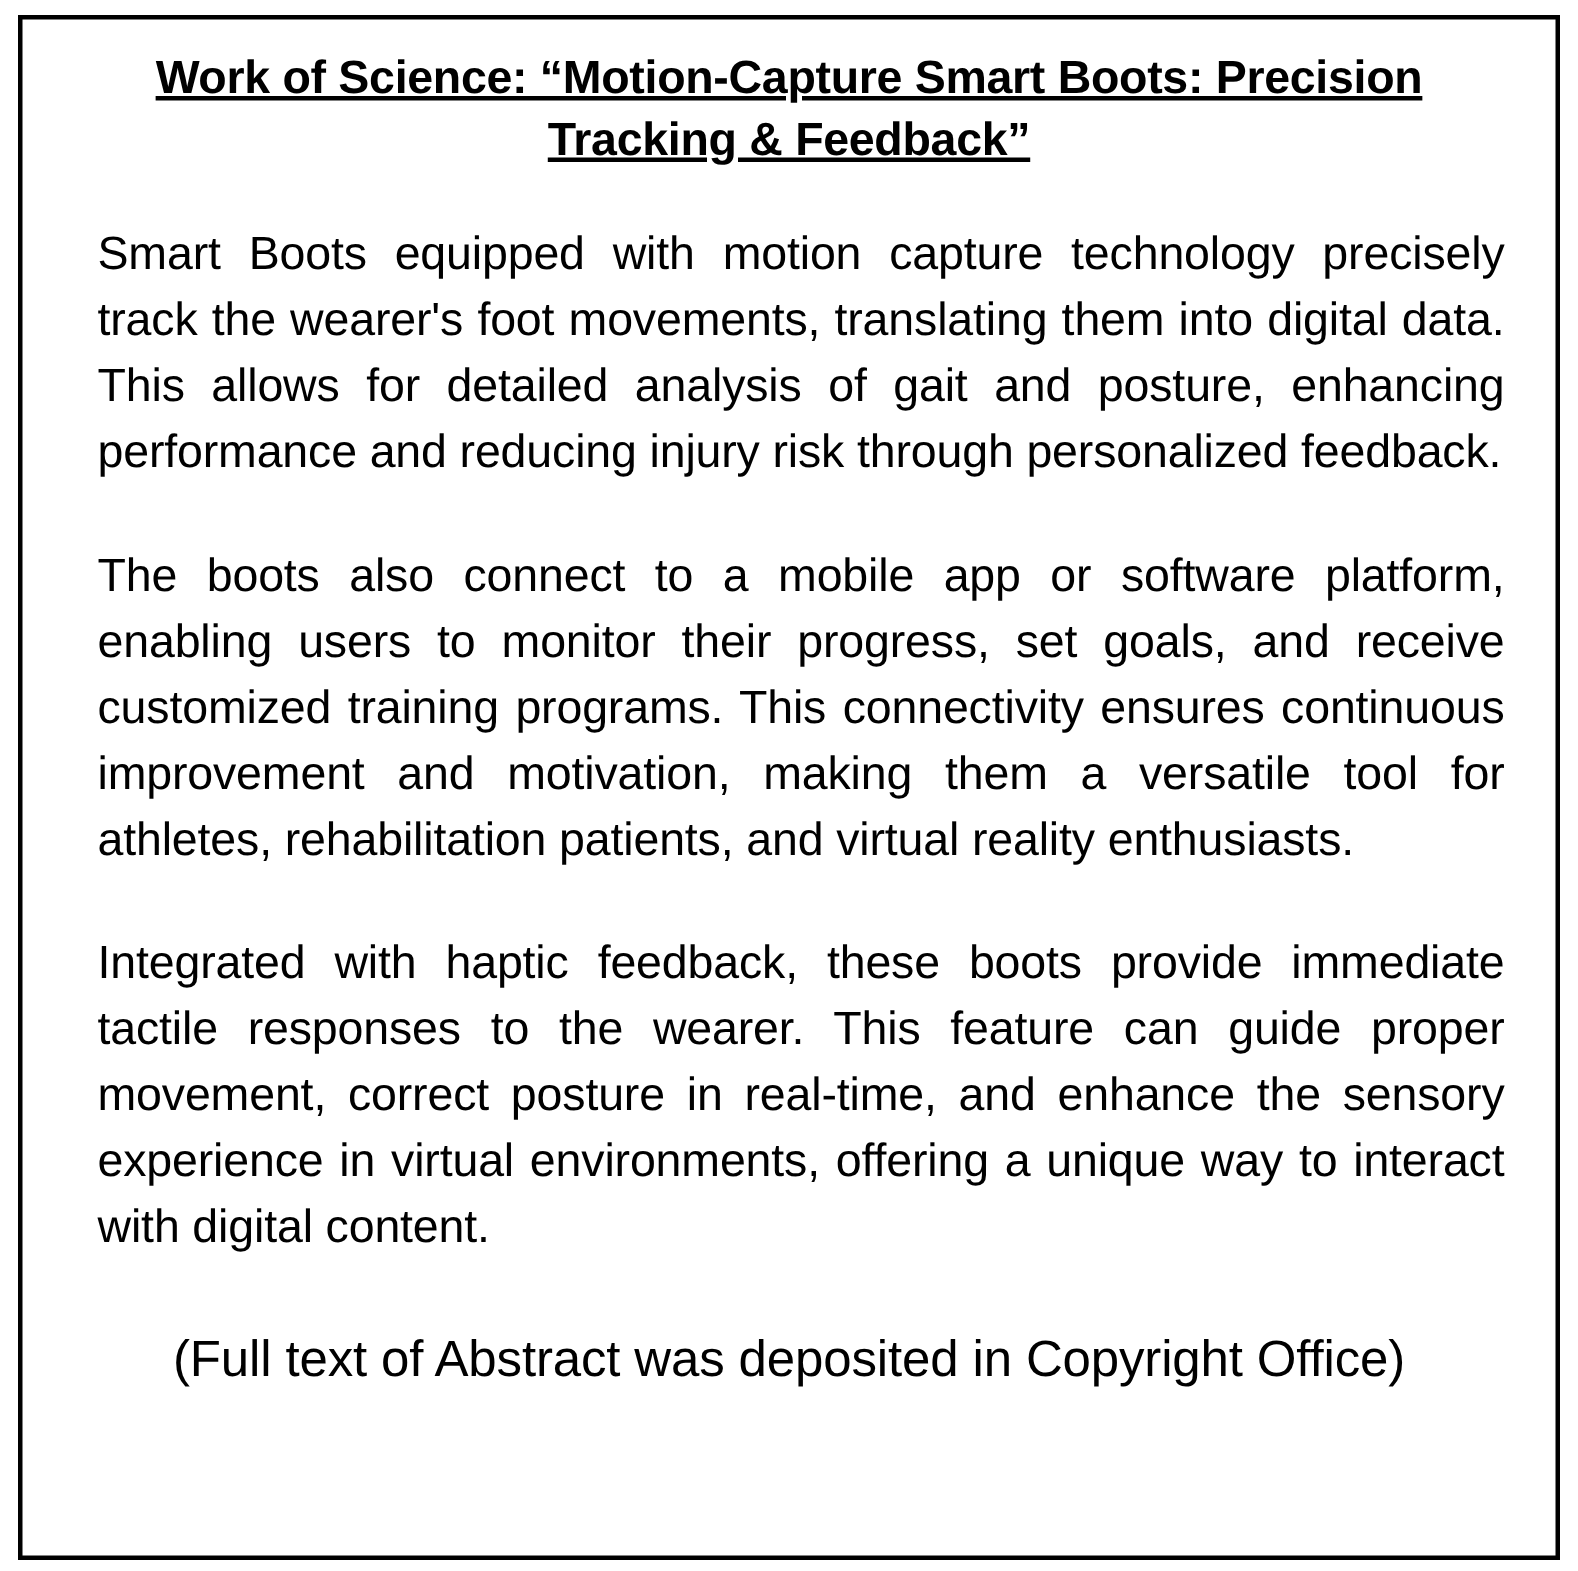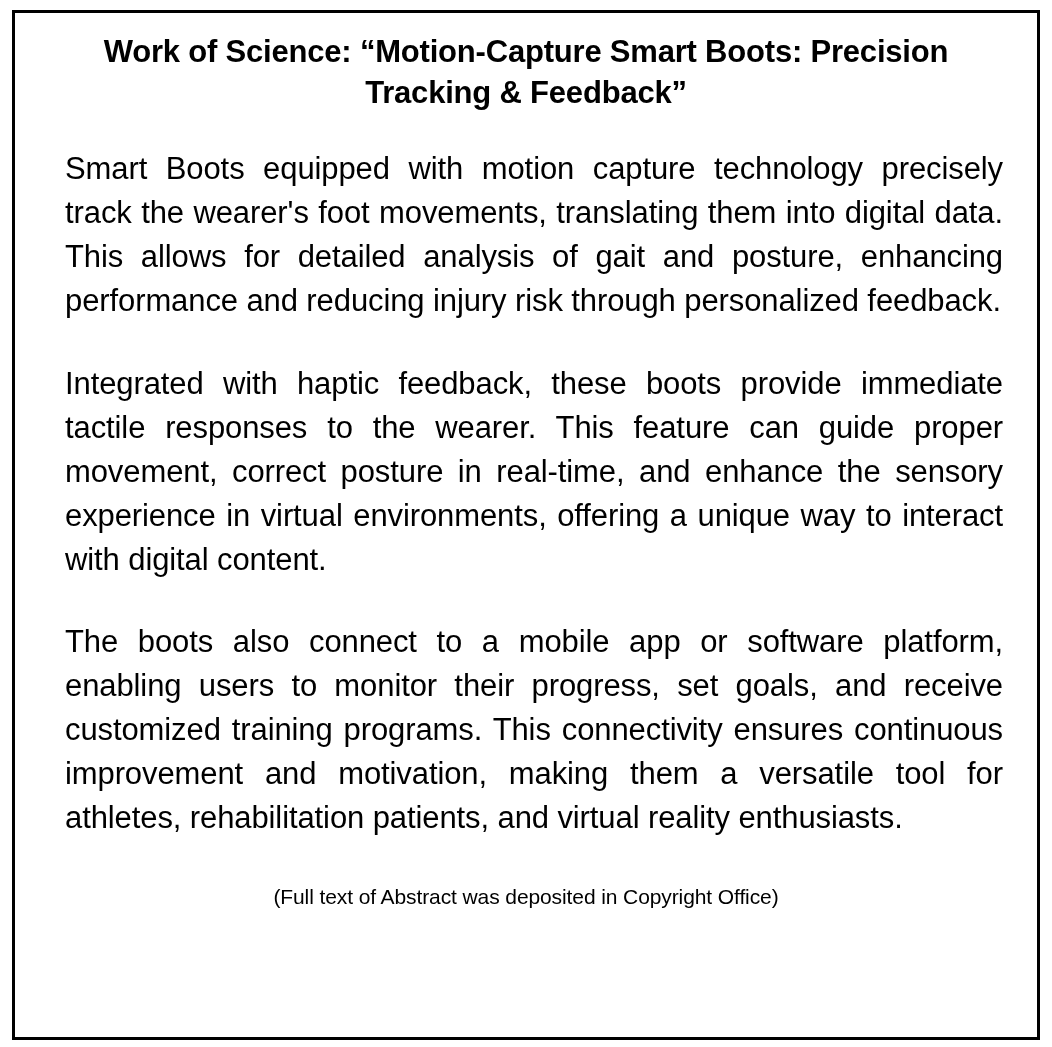--- a/index.html
+++ b/index.html
@@ -28,53 +28,54 @@
     padding: 18px 34px 0 34px;
     overflow: hidden;
   }
   .doc-title {
     text-align: center;
     font-size: 31px;
     font-weight: bold;
     line-height: 1.33;
     letter-spacing: -0.2px;
     margin: 0 10px 0 10px;
+    text-decoration: underline;
   }
   .abstract-body {
     margin-top: 34px;
   }
   .para {
     font-size: 31px;
     line-height: 1.42;
     text-align: justify;
     text-justify: inter-word;
     margin: 0 0 38px 16px;
     letter-spacing: -0.1px;
   }
   .para:last-of-type {
     margin-bottom: 0;
   }
   .deposit-note {
-    font-size: 21px;
+    font-size: 34px;
     line-height: 1.42;
     text-align: center;
     margin-top: 42px;
     letter-spacing: -0.1px;
   }
 </style>
 </head>
 <body>
 
 <div class="page">
   <div class="doc-frame">
 
     <div class="doc-title">Work of Science: “Motion-Capture Smart Boots: Precision Tracking &amp; Feedback”</div>
 
     <div class="abstract-body">
       <p class="para">Smart Boots equipped with motion capture technology precisely track the wearer's foot movements, translating them into digital data. This allows for detailed analysis of gait and posture, enhancing performance and reducing injury risk through personalized feedback.</p>
+      <p class="para">The boots also connect to a mobile app or software platform, enabling users to monitor their progress, set goals, and receive customized training programs. This connectivity ensures continuous improvement and motivation, making them a versatile tool for athletes, rehabilitation patients, and virtual reality enthusiasts.</p>
       <p class="para">Integrated with haptic feedback, these boots provide immediate tactile responses to the wearer. This feature can guide proper movement, correct posture in real-time, and enhance the sensory experience in virtual environments, offering a unique way to interact with digital content.</p>
-      <p class="para">The boots also connect to a mobile app or software platform, enabling users to monitor their progress, set goals, and receive customized training programs. This connectivity ensures continuous improvement and motivation, making them a versatile tool for athletes, rehabilitation patients, and virtual reality enthusiasts.</p>
     </div>
 
     <div class="deposit-note">(Full text of Abstract was deposited in Copyright Office)</div>
 
   </div>
 </div>
 
 </body></html>

